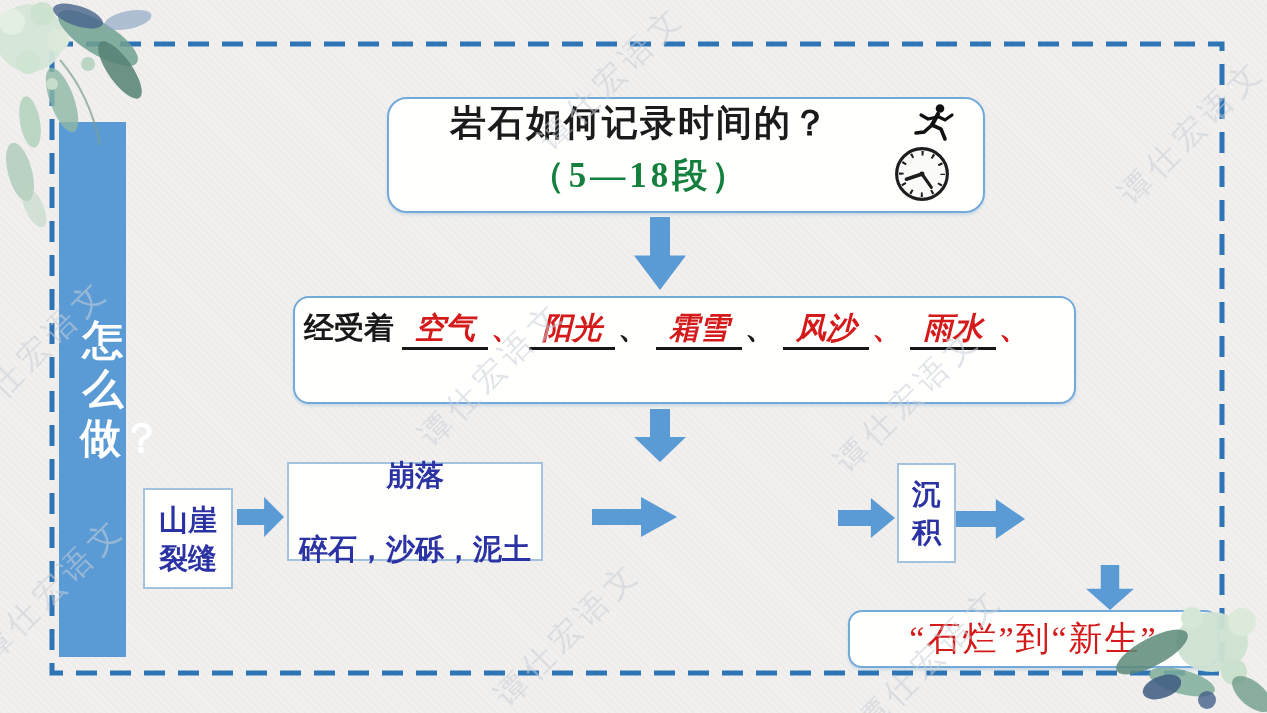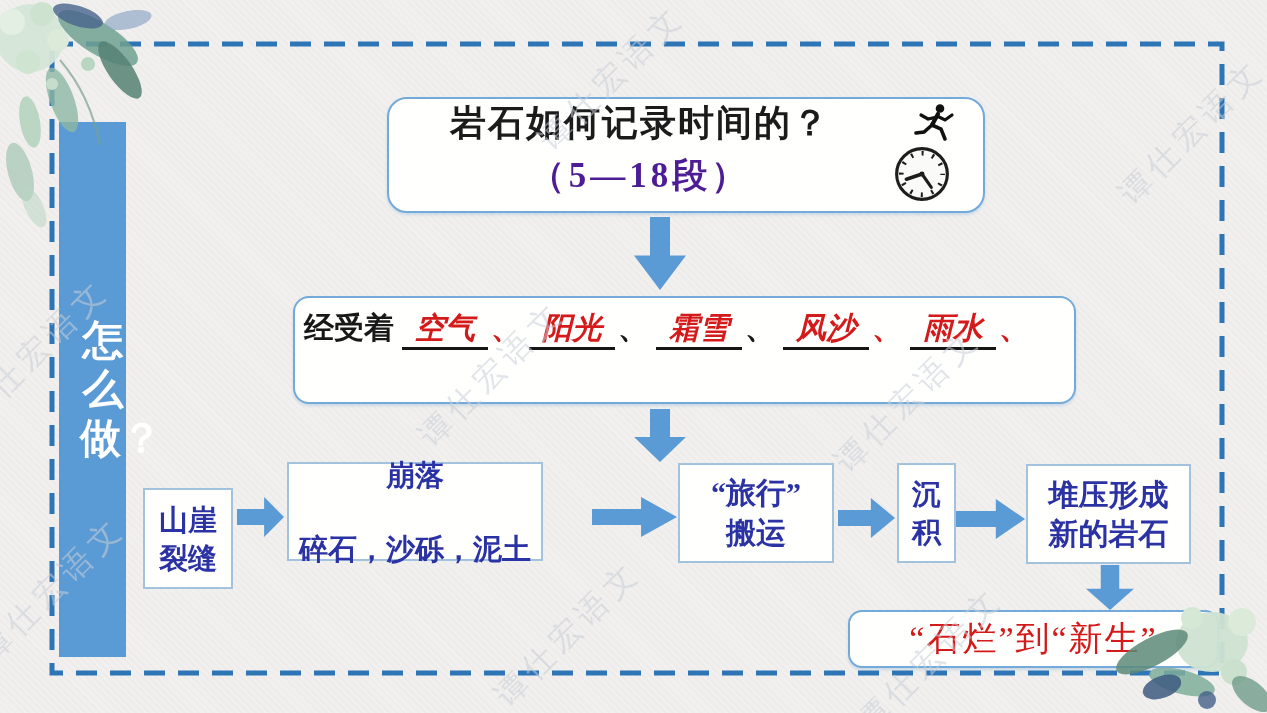--- a/index.html
+++ b/index.html
@@ -25,21 +25,21 @@
 
   
   .wbox { position:absolute; background:#fffffe; z-index:10; }
   .rounded { border:2.5px solid #74aad9; border-radius:20px; box-shadow:0 2px 3px rgba(91,155,213,0.25); }
   .square  { border:2px solid #a2c2de; }
 
   
   .title-box { left:387px; top:97px; width:598px; height:116px;
                display:flex; flex-direction:column; justify-content:flex-start; align-items:center; }
   .title-l1 { font-size:36px; font-weight:bold; color:#1b1b1b; letter-spacing:2px; padding-right:92px; }
-  .title-l2 { font-size:35px; font-weight:bold; color:#4c1d95; letter-spacing:4px; padding-right:92px; margin-top:4px; }
+  .title-l2 { font-size:35px; font-weight:bold; color:#15803d; letter-spacing:4px; padding-right:92px; margin-top:4px; }
   .runner { position:absolute; left:524px; top:4px; }
   .clockk { position:absolute; left:504px; top:46px; }
 
   
   .fill-box { left:293px; top:296px; width:783px; height:108px; border-radius:16px; padding:4px 0 0 9px; }
   .fill-line { white-space:nowrap; line-height:51px; font-size:30px; font-weight:bold; color:#181818; }
   .blank { display:inline-block; color:#d41a1a; border-bottom:3px solid #161616;
            padding:0 13px 1px 13px; margin-left:8px; line-height:36px;font-style:italic; }
   .sep { color:#181818; margin-left:3px; }
   .sep.red { color:#d41a1a; }
@@ -159,42 +159,34 @@
 
   <div class="wbox square flow fb2">
     <div>崩落</div>
     <div>碎石，沙砾，泥土</div>
   </div>
 
   <svg class="arr" style="left:592px;top:497px" width="85" height="40" viewBox="0 0 52 40" preserveAspectRatio="none">
     <polygon points="0,12 30,12 30,0 52,20 30,40 30,28 0,28" fill="#5b9bd5"></polygon>
   </svg>
 
-  <div class="wbox square flow fb3">
-    <div>“旅行”</div>
-    <div>搬运</div>
-  </div>
 
   <svg class="arr" style="left:838px;top:498px" width="57" height="40" viewBox="0 0 52 40" preserveAspectRatio="none">
     <polygon points="0,12 30,12 30,0 52,20 30,40 30,28 0,28" fill="#5b9bd5"></polygon>
   </svg>
 
   <div class="wbox square flow fb4">
     <div>沉</div>
     <div>积</div>
   </div>
 
   <svg class="arr" style="left:956px;top:499px" width="69" height="40" viewBox="0 0 52 40" preserveAspectRatio="none">
     <polygon points="0,12 30,12 30,0 52,20 30,40 30,28 0,28" fill="#5b9bd5"></polygon>
   </svg>
 
-  <div class="wbox square flow fb5">
-    <div>堆压形成</div>
-    <div>新的岩石</div>
-  </div>
 
   <svg class="arr" style="left:1086px;top:565px" width="48" height="45" viewBox="0 0 52 72" preserveAspectRatio="none">
     <polygon points="16,0 36,0 36,38 52,38 26,72 0,38 16,38" fill="#5b9bd5"></polygon>
   </svg>
 
   <div class="wbox rounded result-box">
     <div class="result-label">“石烂”到“新生”</div>
   </div>
 
   <div class="wm" style="left:612px;top:78px">谭仕宏语文</div>

